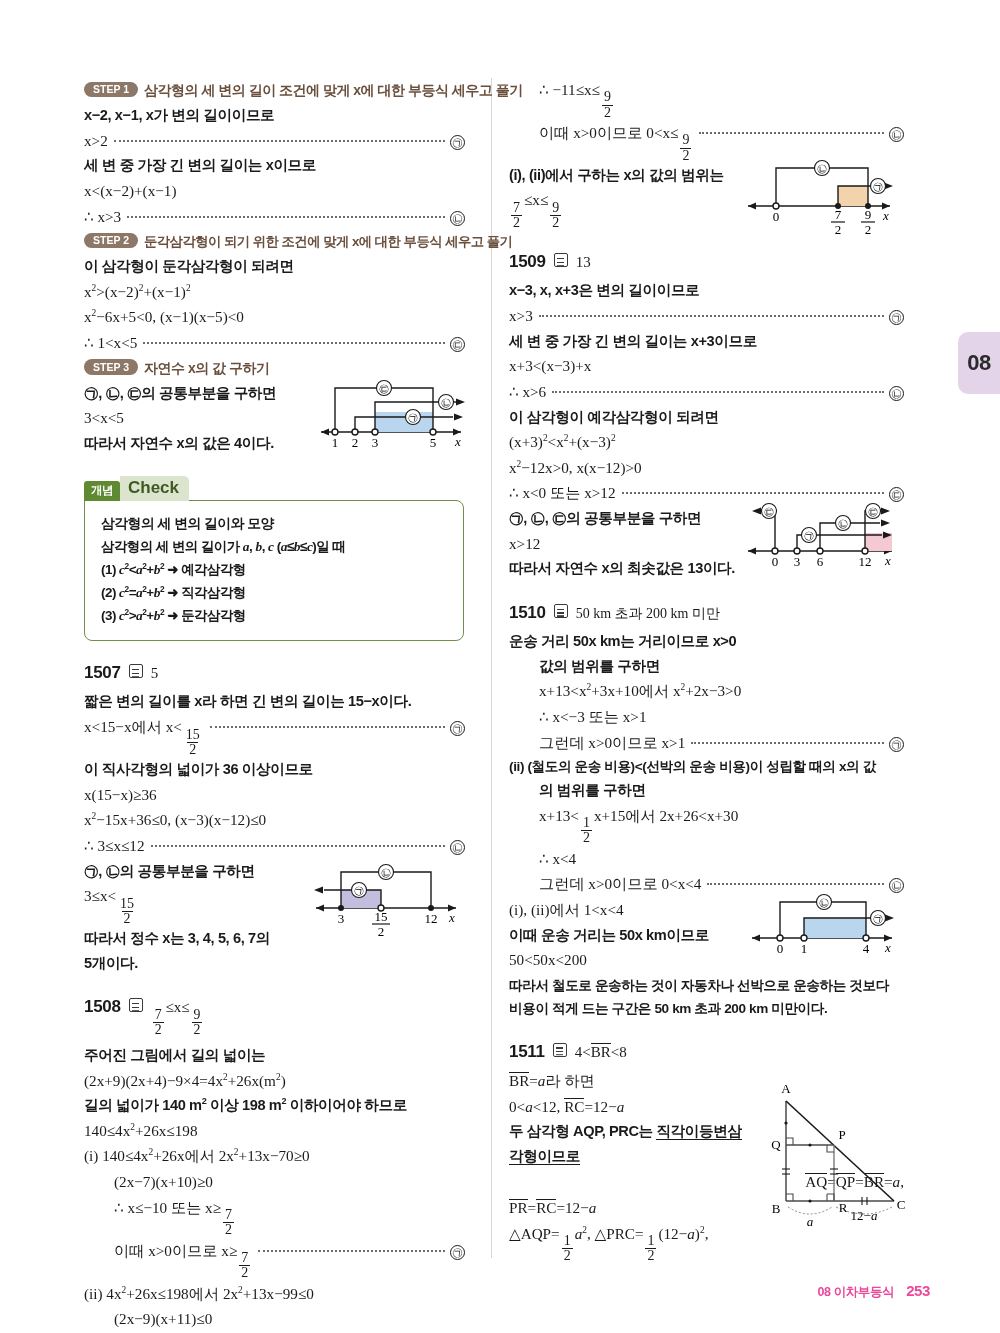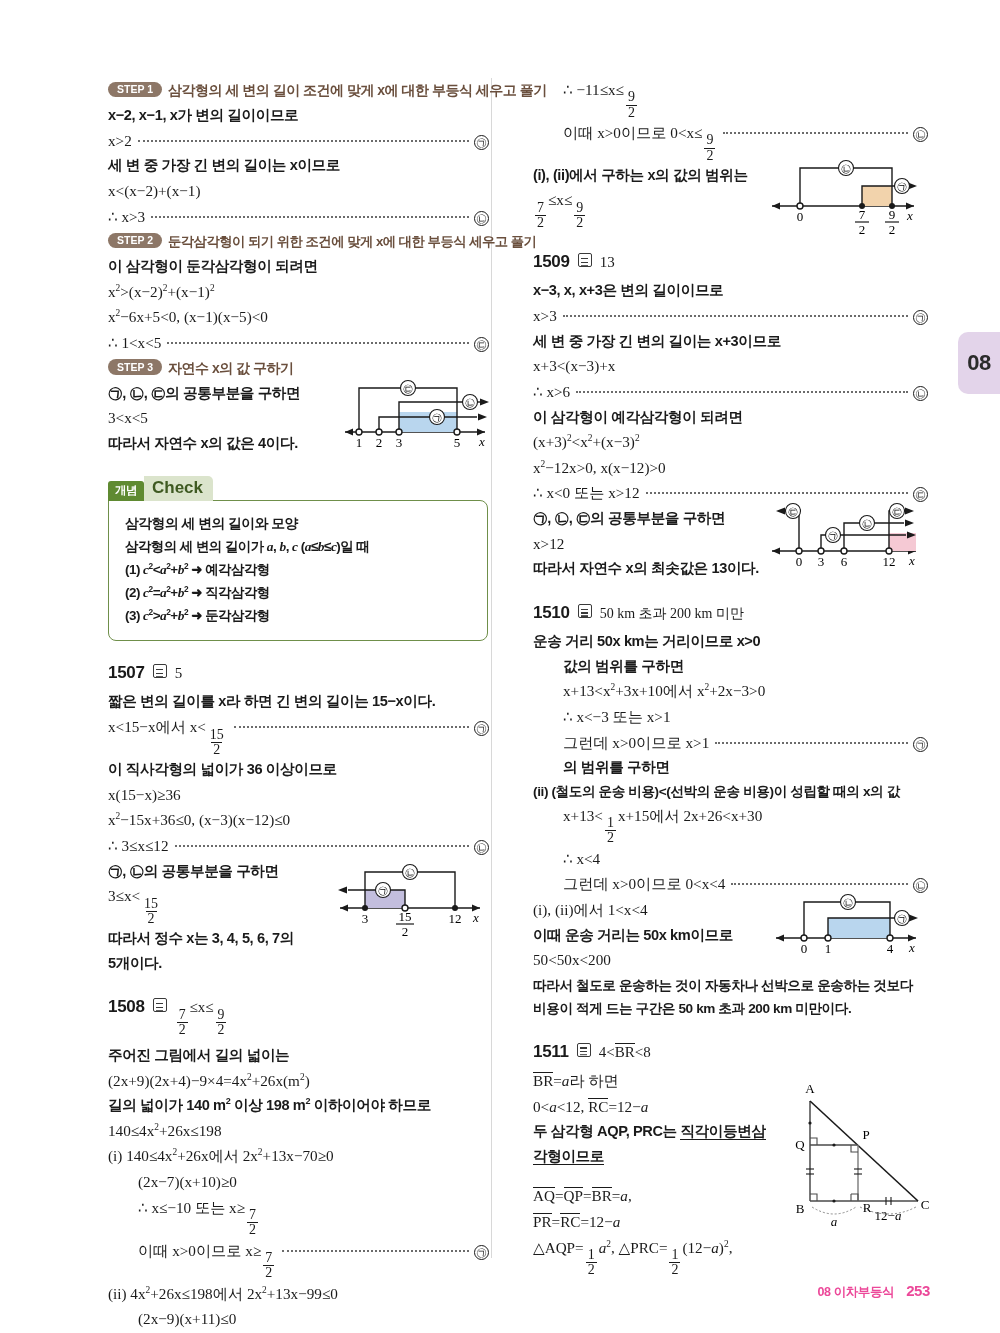--- a/index.html
+++ b/index.html
@@ -19,21 +19,21 @@
     width:42px; height:62px;
     background:#e3d4ea;
     border-radius:10px 0 0 10px;
     display:flex; align-items:center; justify-content:center;
     font-family:"Liberation Sans", sans-serif;
     font-weight:bold; font-size:22px; color:#2b2b2b;
     letter-spacing:-0.5px;
   }
 
   .columns {
-    position:absolute; left:108px; top:78px;
+    position:absolute; left:84px; top:78px;
     width:838px; height:1180px;
     display:flex; gap:0;
   }
   .col { width:395px; position:relative; }
   .col-left { padding-right:14px; }
   .col-right { margin-left:30px; }
 
   .divider {
     position:absolute; left:491px; top:78px;
     width:1px; height:1180px;
@@ -466,22 +466,22 @@
       </div>
       <div class="ln ko">운송 거리 50x km는 거리이므로 x&gt;0</div>
       <div class="ln ko ind2">값의 범위를 구하면</div>
       <div class="ln math ind2">x+13&lt;x<sup>2</sup>+3x+10에서 x<sup>2</sup>+2x−3&gt;0</div>
       <div class="ln math ind2">∴ x&lt;−3 또는 x&gt;1</div>
       <div class="ln leader-row ind2">
         <span class="ko">그런데 x&gt;0이므로 x&gt;1</span>
         <span class="lead"></span>
         <span class="circ">㉠</span>
       </div>
+      <div class="ln ko" style="font-size:13.6px">(ii) (철도의 운송 비용)&lt;(선박의 운송 비용)이 성립할 때의 x의 값</div>
       <div class="ln ko ind2">의 범위를 구하면</div>
-      <div class="ln ko" style="font-size:13.6px">(ii) (철도의 운송 비용)&lt;(선박의 운송 비용)이 성립할 때의 x의 값</div>
       <div class="ln math ind2"><span>x+13&lt;</span><span class="fr">
             <span class="nu">1</span>
             <span class="de">2</span>
           </span><span>x+15에서 2x+26&lt;x+30</span></div>
       <div class="ln math ind2">∴ x&lt;4</div>
       <div class="ln leader-row ind2">
         <span class="ko">그런데 x&gt;0이므로 0&lt;x&lt;4</span>
         <span class="lead"></span>
         <span class="circ">㉡</span>
       </div>
@@ -524,21 +524,21 @@
         <span class="ans-val math">4&lt;<span class="ovl">BR</span>&lt;8</span>
       </div>
 
       <div style="position:relative;">
         <div class="ln math"><span class="ovl">BR</span>=<i class="v">a</i>라 하면</div>
         <div class="ln math">0&lt;<i class="v">a</i>&lt;12, <span class="ovl">RC</span>=12−<i class="v">a</i></div>
         <div class="ln ko">두 삼각형 AQP, PRC는 <span class="underline-sol">직각이등변삼</span></div>
         <div class="ln ko"><span class="underline-sol">각형이므로</span></div>
 
 
-        <div class="ln math" style="margin-top:16px;"><span class="ovl">AQ</span>=<span class="ovl">QP</span>=<span class="ovl">BR</span>=<i class="v">a</i>,</div>
+        <div class="ln math" style="margin-top:2px;text-align:right;"><span class="ovl">AQ</span>=<span class="ovl">QP</span>=<span class="ovl">BR</span>=<i class="v">a</i>,</div>
         <div class="ln math"><span class="ovl">PR</span>=<span class="ovl">RC</span>=12−<i class="v">a</i></div>
         <div class="ln math">△AQP=<span class="fr">
               <span class="nu">1</span>
               <span class="de">2</span>
             </span><i class="v">a</i><sup>2</sup>, △PRC=<span class="fr">
               <span class="nu">1</span>
               <span class="de">2</span>
             </span>(12−<i class="v">a</i>)<sup>2</sup>,</div>
 
         <div class="figbox" style="position:absolute; right:-4px; top:10px;">

